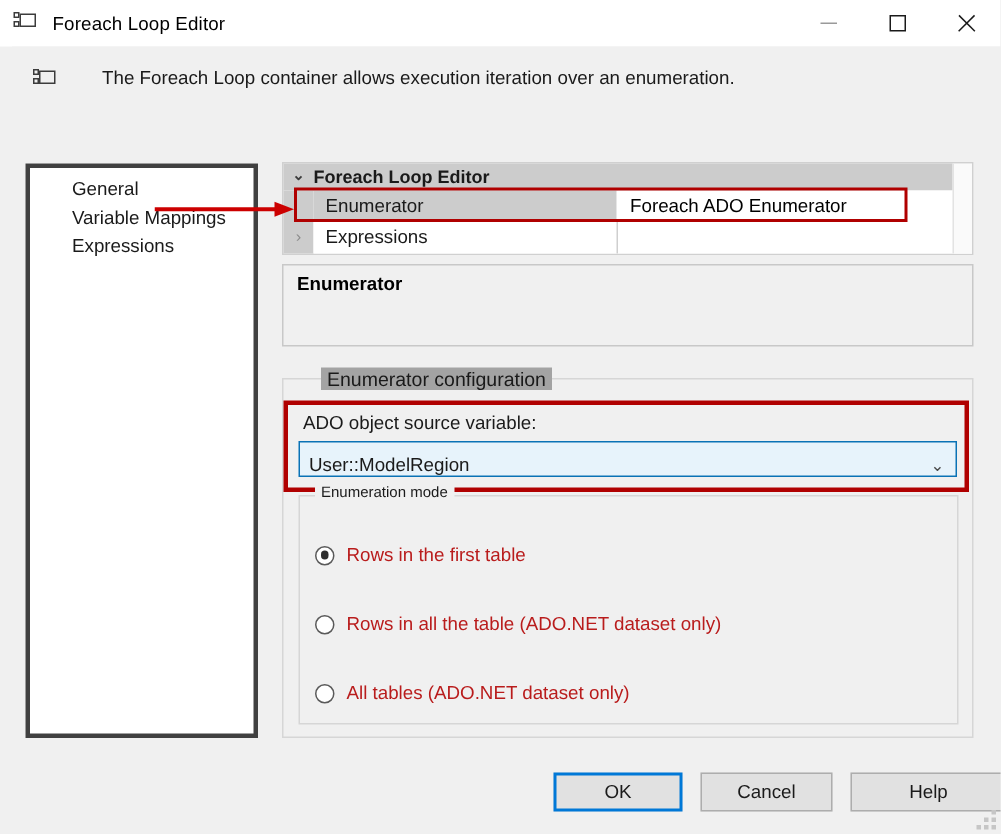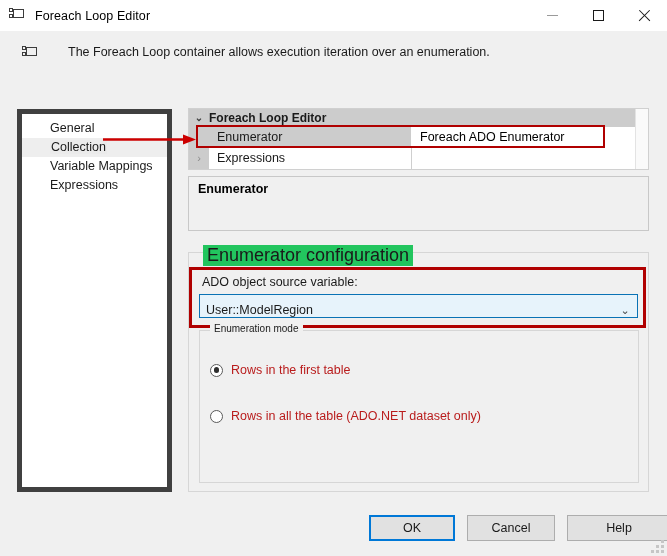--- a/index.html
+++ b/index.html
@@ -100,21 +100,21 @@
     font-size: 12.5px;
     color: #1a1a1a;
   }
 
   
   #navpanel {
     position: absolute;
     left: 17px; top: 109px;
     width: 155px; height: 383px;
     background: #ffffff;
-    border: 5px solid #404040;
+    border: 3px solid #404040;
   }
   .nav-item {
     height: 19px;
     line-height: 19px;
     padding-left: 28px;
     font-size: 12.5px;
     color: #1a1a1a;
     white-space: nowrap;
   }
   .nav-item:first-child { margin-top: 5px; }
@@ -225,24 +225,24 @@
 
   
   #enumcfg {
     position: absolute;
     left: 188px; top: 252px;
     width: 461px; height: 240px;
     border: 1px solid #d6d6d6;
   }
   #enumcfg > .grp-legend {
     position: absolute;
-    left: 14px; top: -8px;
-    background: #22c55e;
+    left: 25px; top: -8px;
+    background: #a3a3a3;
     padding: 0 4px;
-    font-size: 18px;
+    font-size: 13px;
     color: #1a1a1a;
   }
   #ado-label {
     position: absolute;
     left: 202px; top: 275px;
     font-size: 12.5px; color: #1a1a1a;
   }
   #ado-combo {
     position: absolute;
     left: 199px; top: 294px;
@@ -365,23 +365,20 @@
       <span class="sq2"></span>
       <span class="big"></span>
   </span>
   <span class="bn-text">The Foreach Loop container allows execution iteration over an enumeration.</span>
 </div>
 
 <div id="navpanel">
   <div class="nav-item">
     <span class="nav-label-inner">General</span>
   </div>
-  <div class="nav-item selected">
-    <span class="nav-label-inner">Collection</span>
-  </div>
   <div class="nav-item">
     <span class="nav-label-inner">Variable Mappings</span>
   </div>
   <div class="nav-item">
     <span class="nav-label-inner">Expressions</span>
   </div>
 </div>
 
 <div id="propgrid">
   <div class="pg-header">
@@ -428,20 +425,24 @@
 <div id="enummode">
   <span class="grp-legend">Enumeration mode</span>
 
   <div class="radio-row" style="top:32px">
     <span class="rb checked"></span>
     <span>Rows in the first table</span>
   </div>
   <div class="radio-row" style="top:78px">
     <span class="rb"></span>
     <span>Rows in all the table (ADO.NET dataset only)</span>
+  </div>
+  <div class="radio-row" style="top:124px">
+    <span class="rb"></span>
+    <span>All tables (ADO.NET dataset only)</span>
   </div>
 </div>
 
 <div class="btn" id="btn-ok">OK</div>
 <div class="btn" id="btn-cancel">Cancel</div>
 <div class="btn" id="btn-help">Help</div>
 
 <div id="grip">
   <i style="right:0; bottom:0;"></i>
   <i style="right:5px; bottom:0;"></i>

